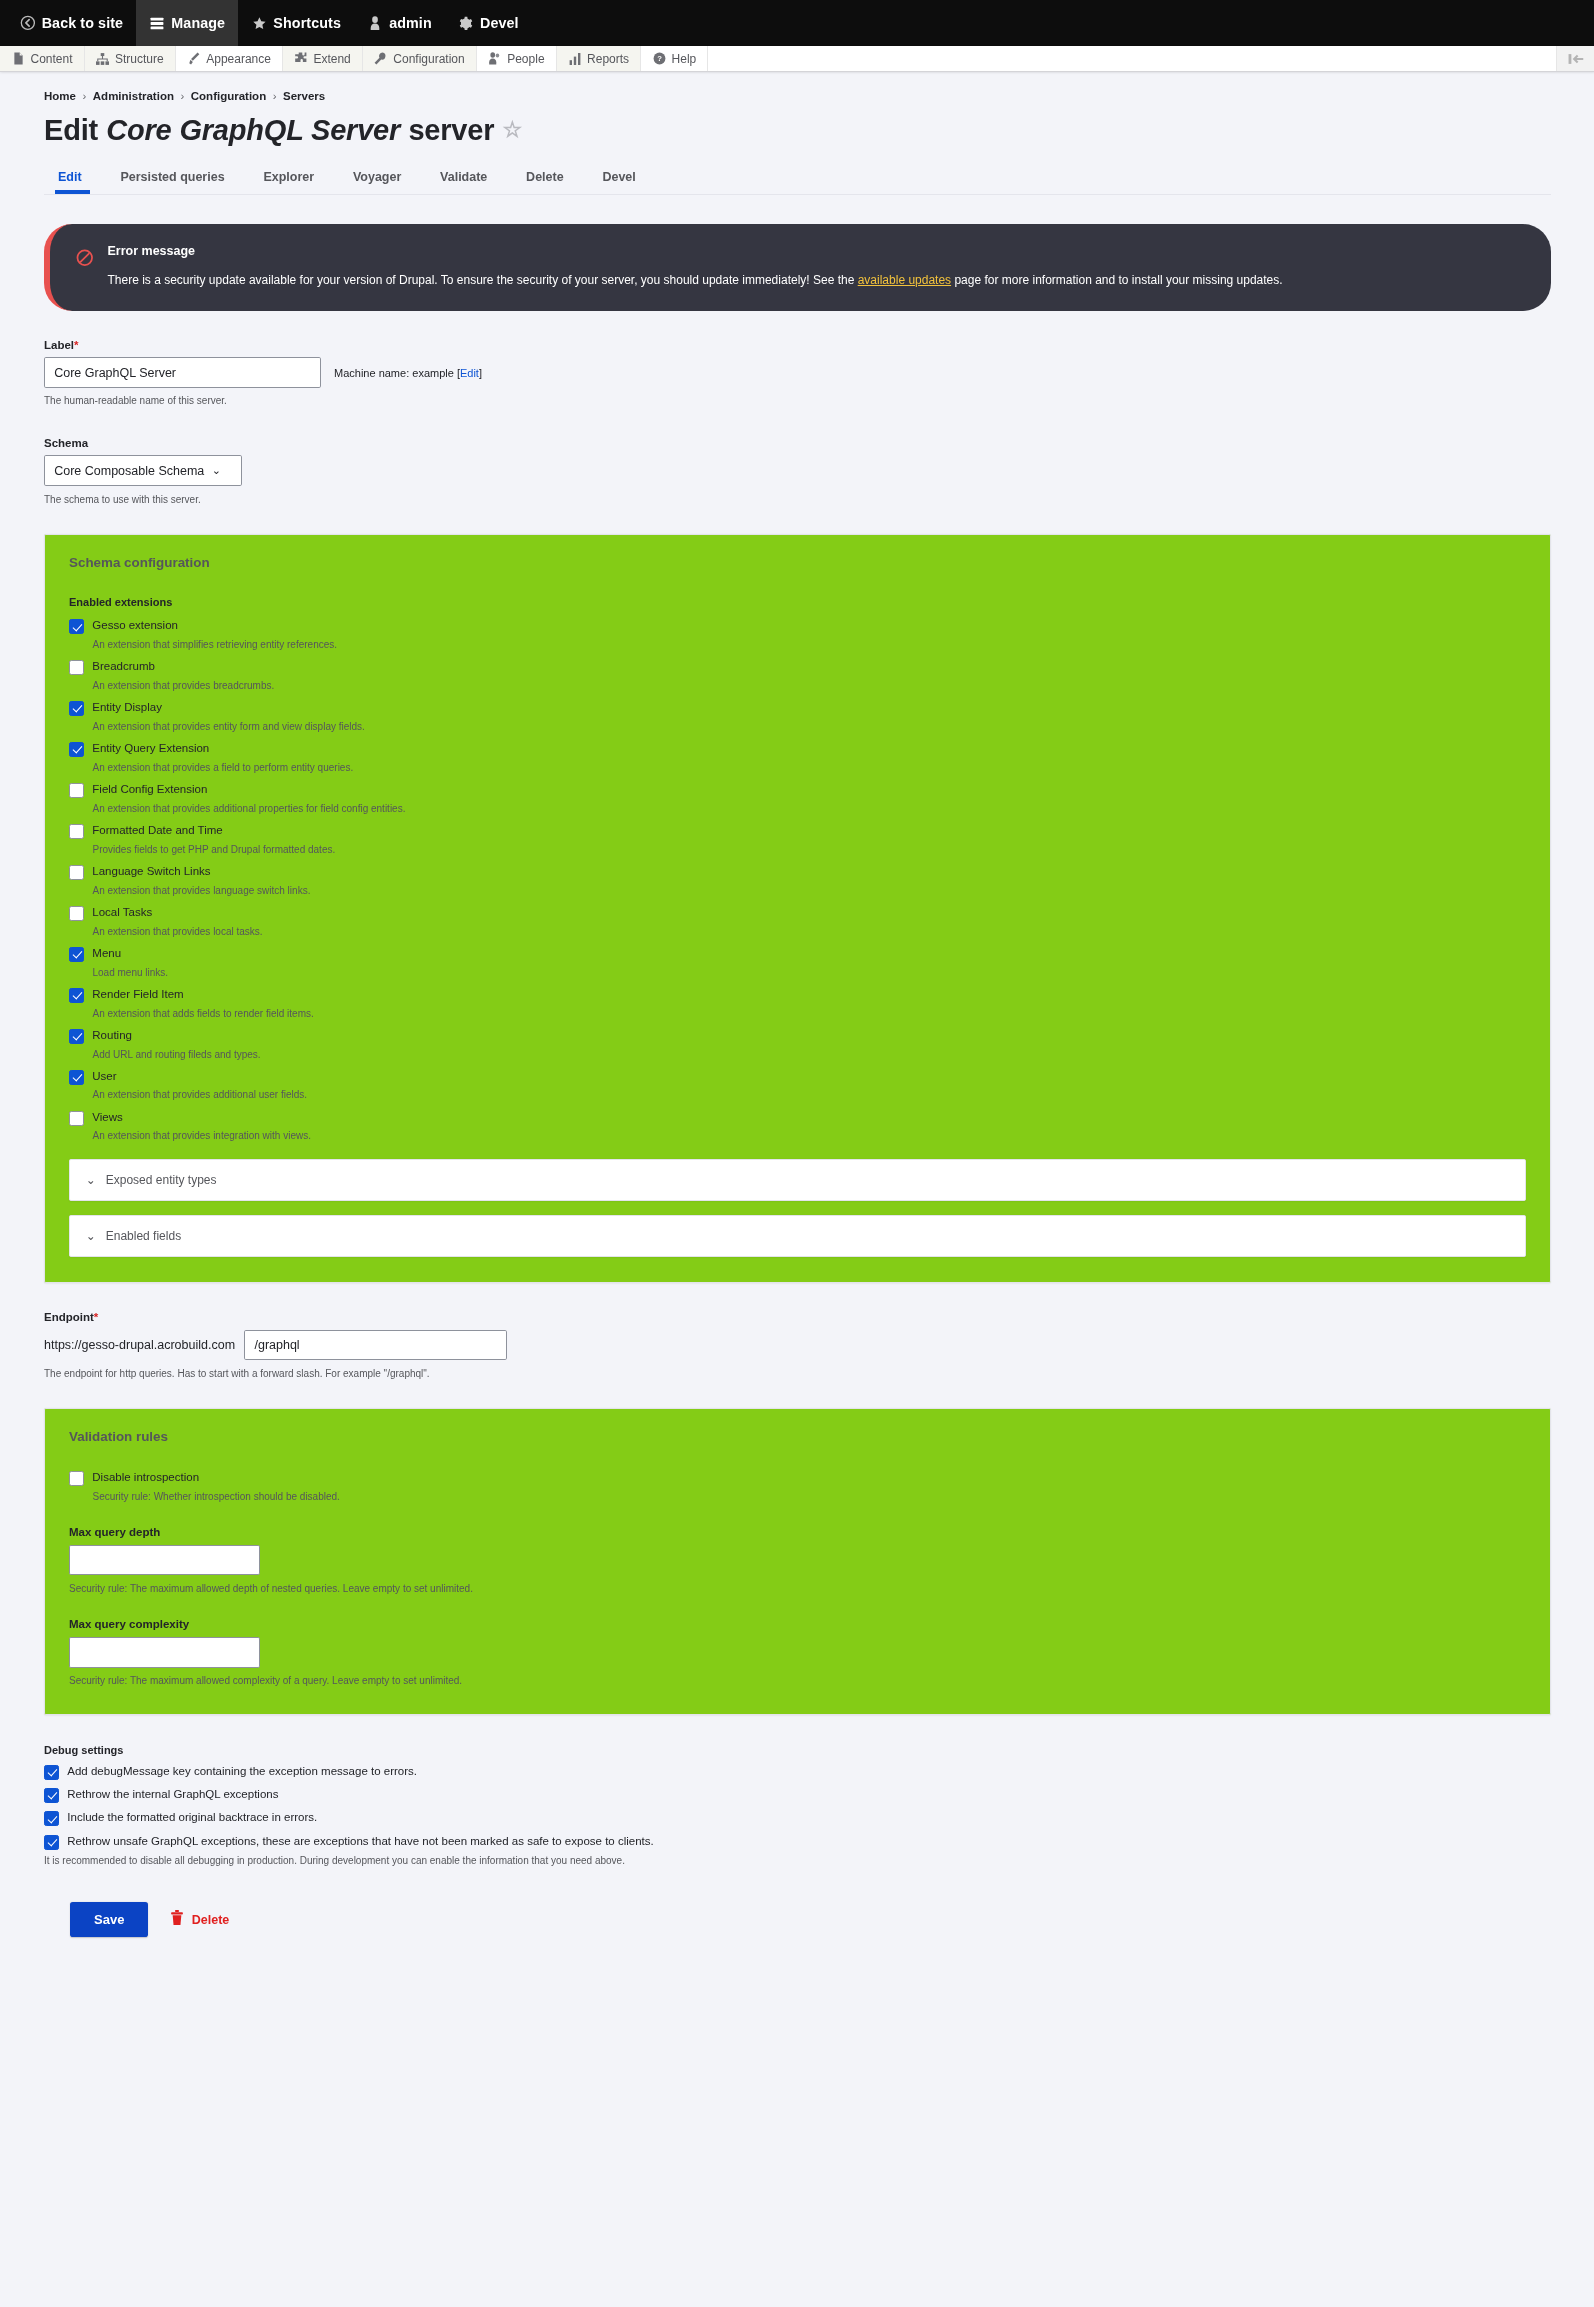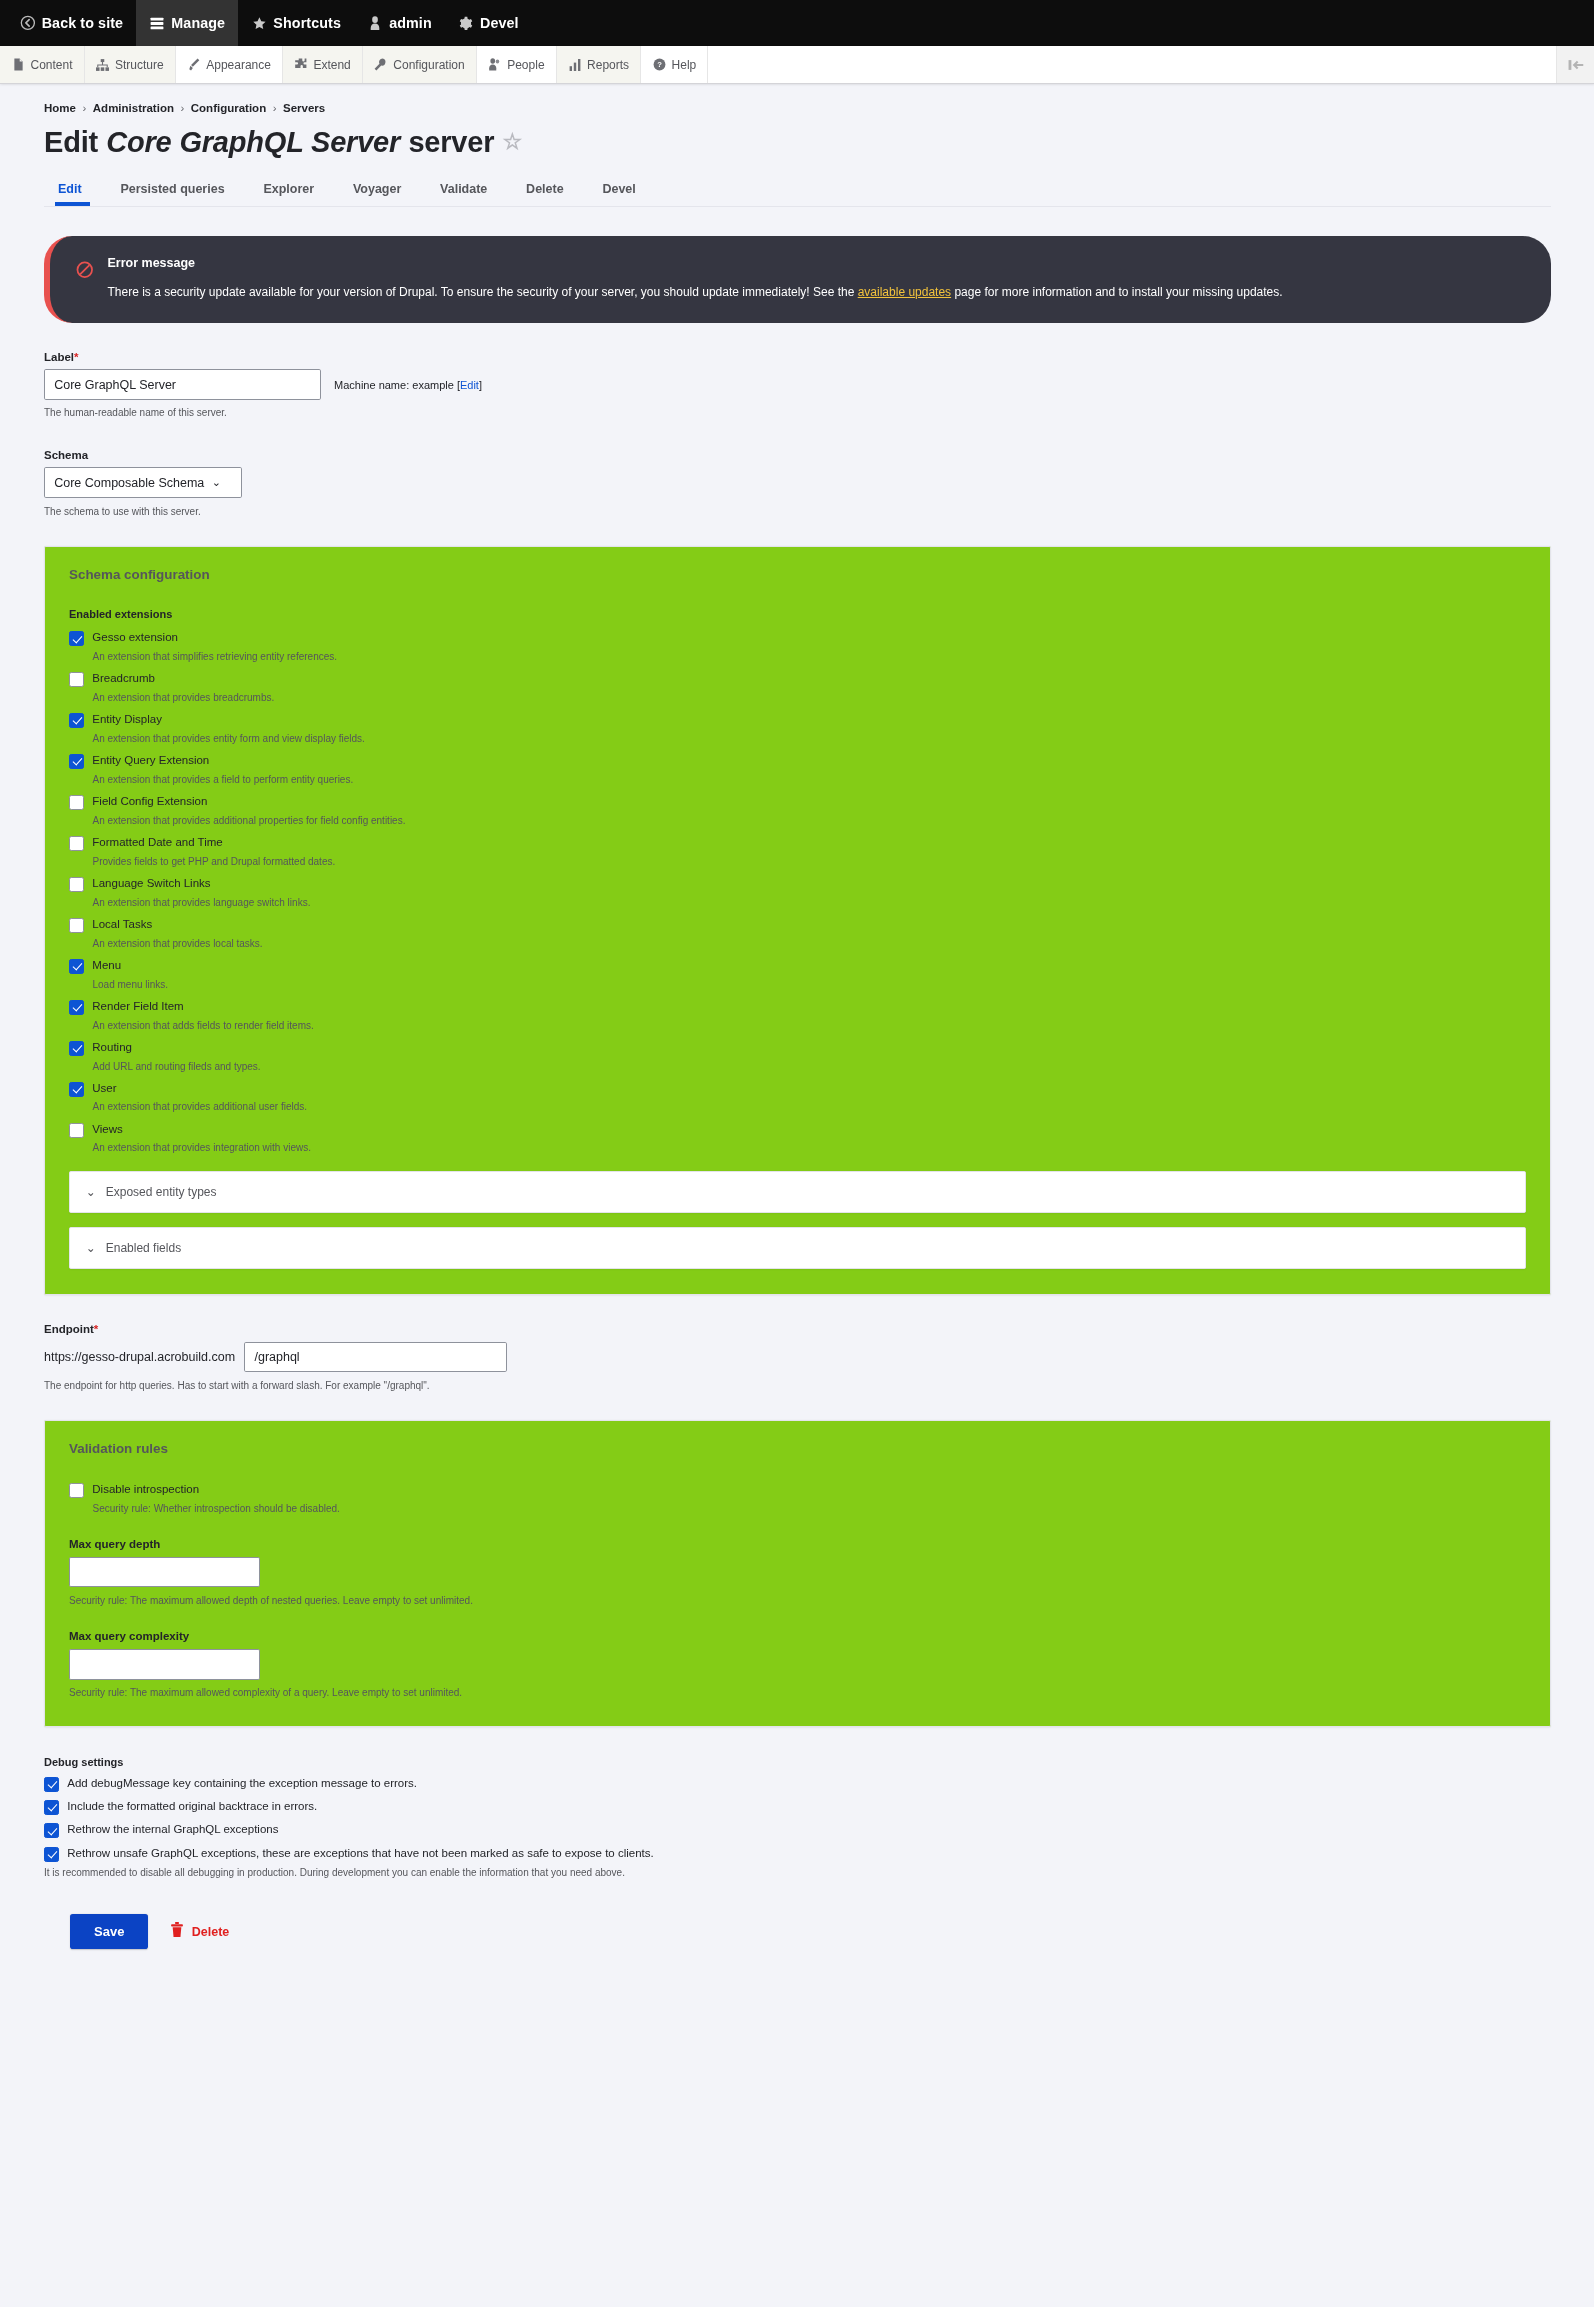--- a/index.html
+++ b/index.html
@@ -32,21 +32,21 @@
     cursor: pointer;
     white-space: nowrap;
   }
   .tb-item.active { background: #333333; }
   .tb-ico { display: inline-flex; align-items: center; justify-content: center; width: 15.7px; height: 15.7px; }
   .tb-ico svg { display: block; }
 
   
   .adminbar {
     background: #fff;
-    height: 38px;
+    height: 26px;
     display: flex;
     align-items: stretch;
     border-bottom: 0.5px solid #d4d4d8;
     box-shadow: 0 1.4px 2.8px rgba(0,0,0,.14);
     position: relative;
   }
   .ab-item {
     display: flex;
     align-items: center;
     gap: 5.5px;
@@ -578,25 +578,25 @@
 
   <div style="margin-top:29px;">
     <div class="group-label" style="margin-bottom:8.3px;">Debug settings</div>
 
     <div class="cb-row">
       <span class="cb checked"></span>
       <span class="cb-label">Add debugMessage key containing the exception message to errors.</span>
     </div>
     <div class="cb-row">
       <span class="cb checked"></span>
-      <span class="cb-label">Include the formatted original backtrace in errors.</span>
+      <span class="cb-label">Rethrow the internal GraphQL exceptions</span>
     </div>
     <div class="cb-row">
       <span class="cb checked"></span>
-      <span class="cb-label">Rethrow the internal GraphQL exceptions</span>
+      <span class="cb-label">Include the formatted original backtrace in errors.</span>
     </div>
     <div class="cb-row">
       <span class="cb checked"></span>
       <span class="cb-label">Rethrow unsafe GraphQL exceptions, these are exceptions that have not been marked as safe to expose to clients.</span>
     </div>
     <div class="desc" style="margin-top:4px;">It is recommended to disable all debugging in production. During development you can enable the information that you need above.</div>
   </div>
 
   <div class="actions">
     <button class="btn-primary">Save</button>

